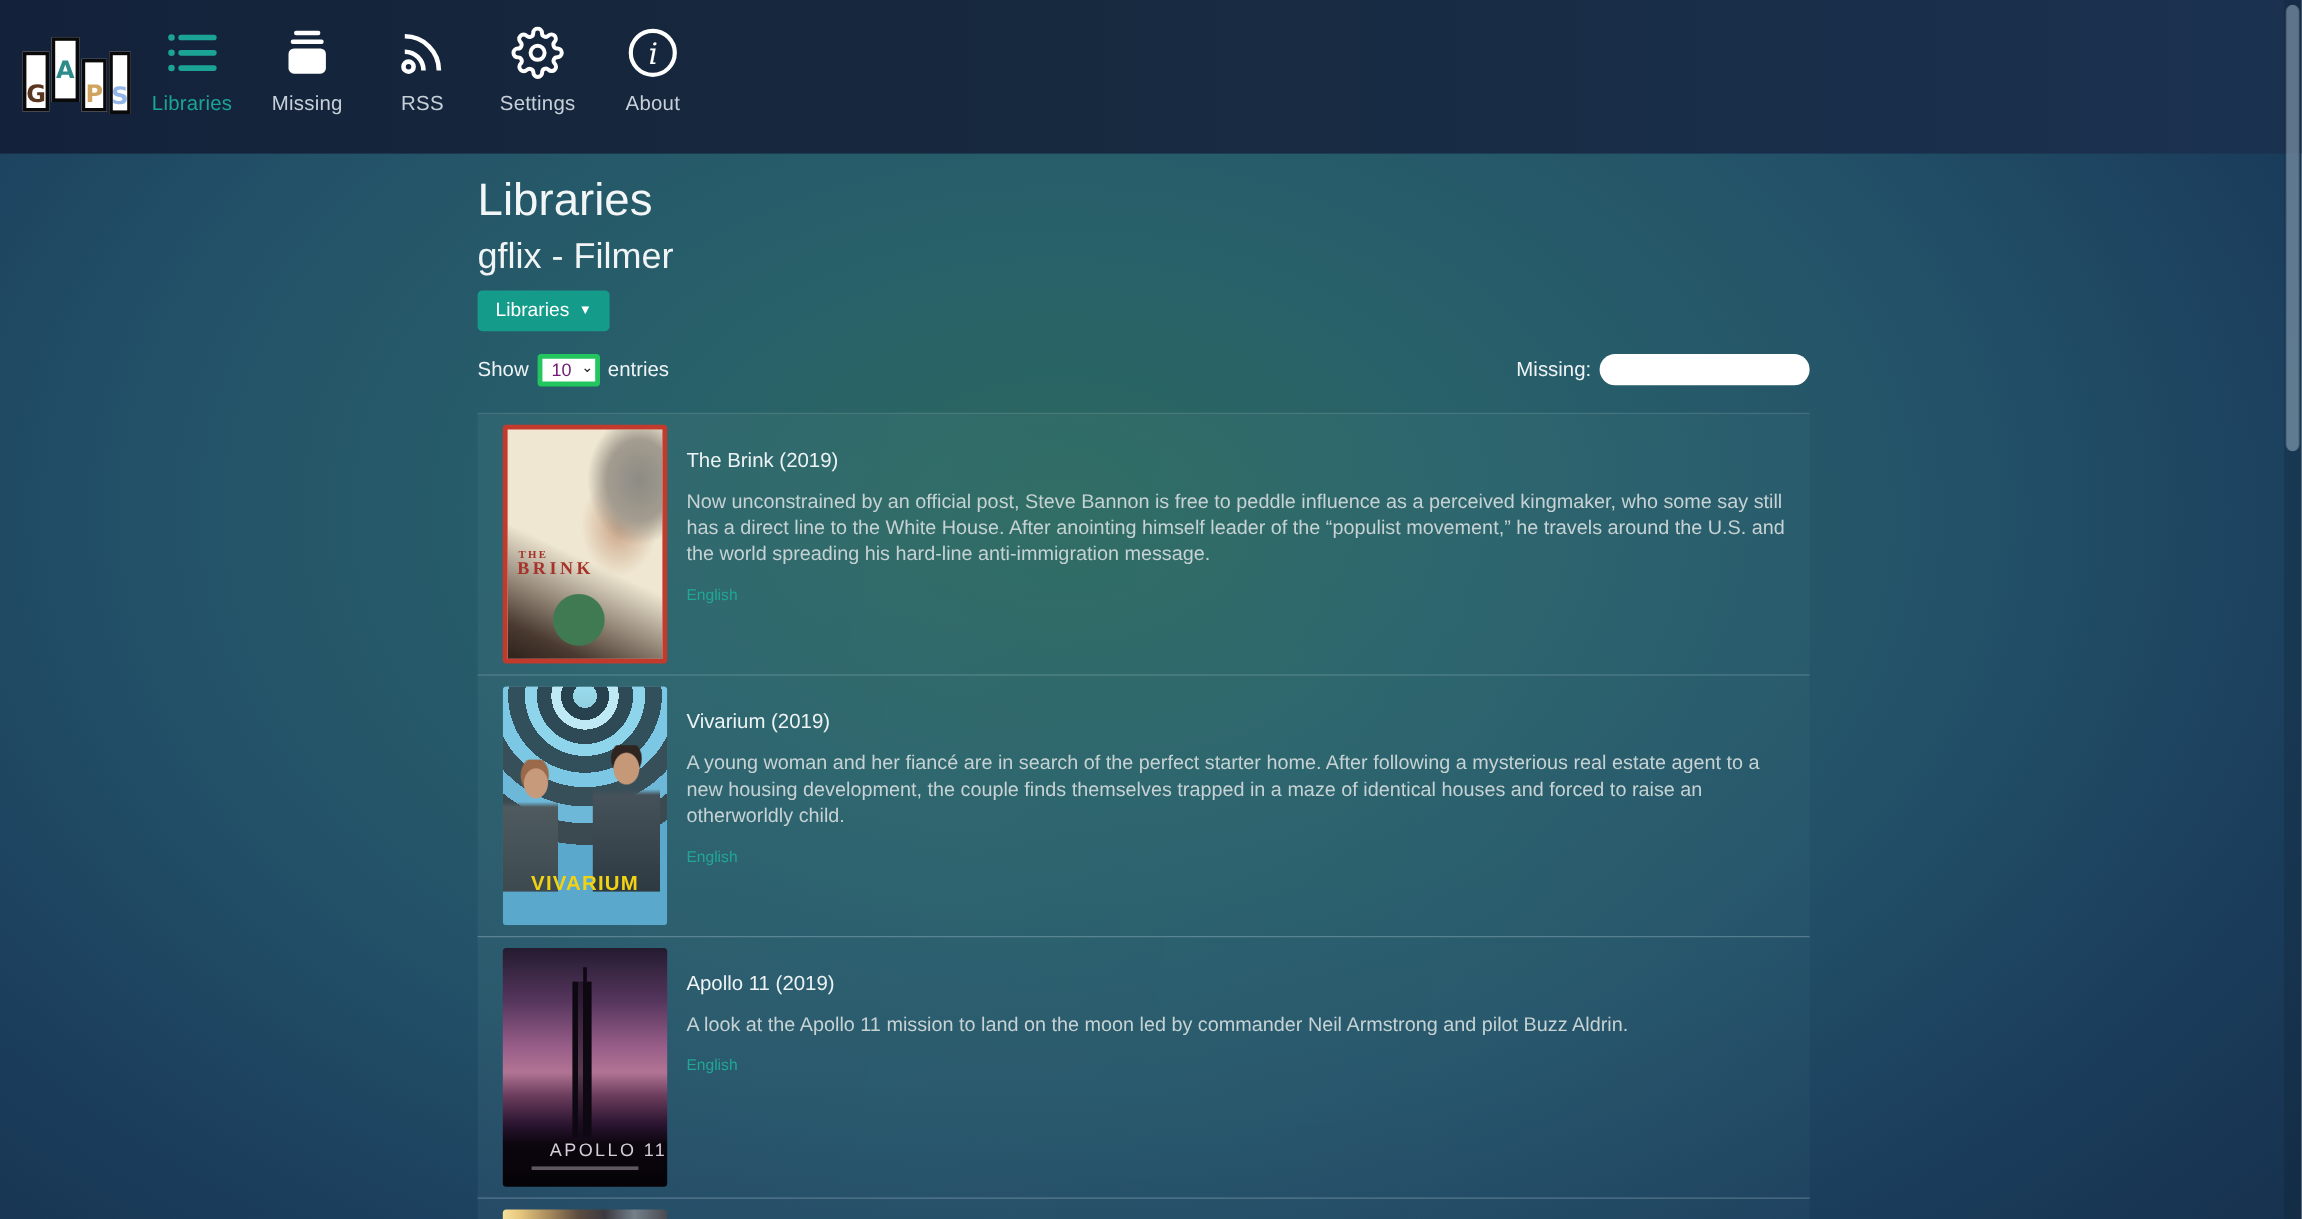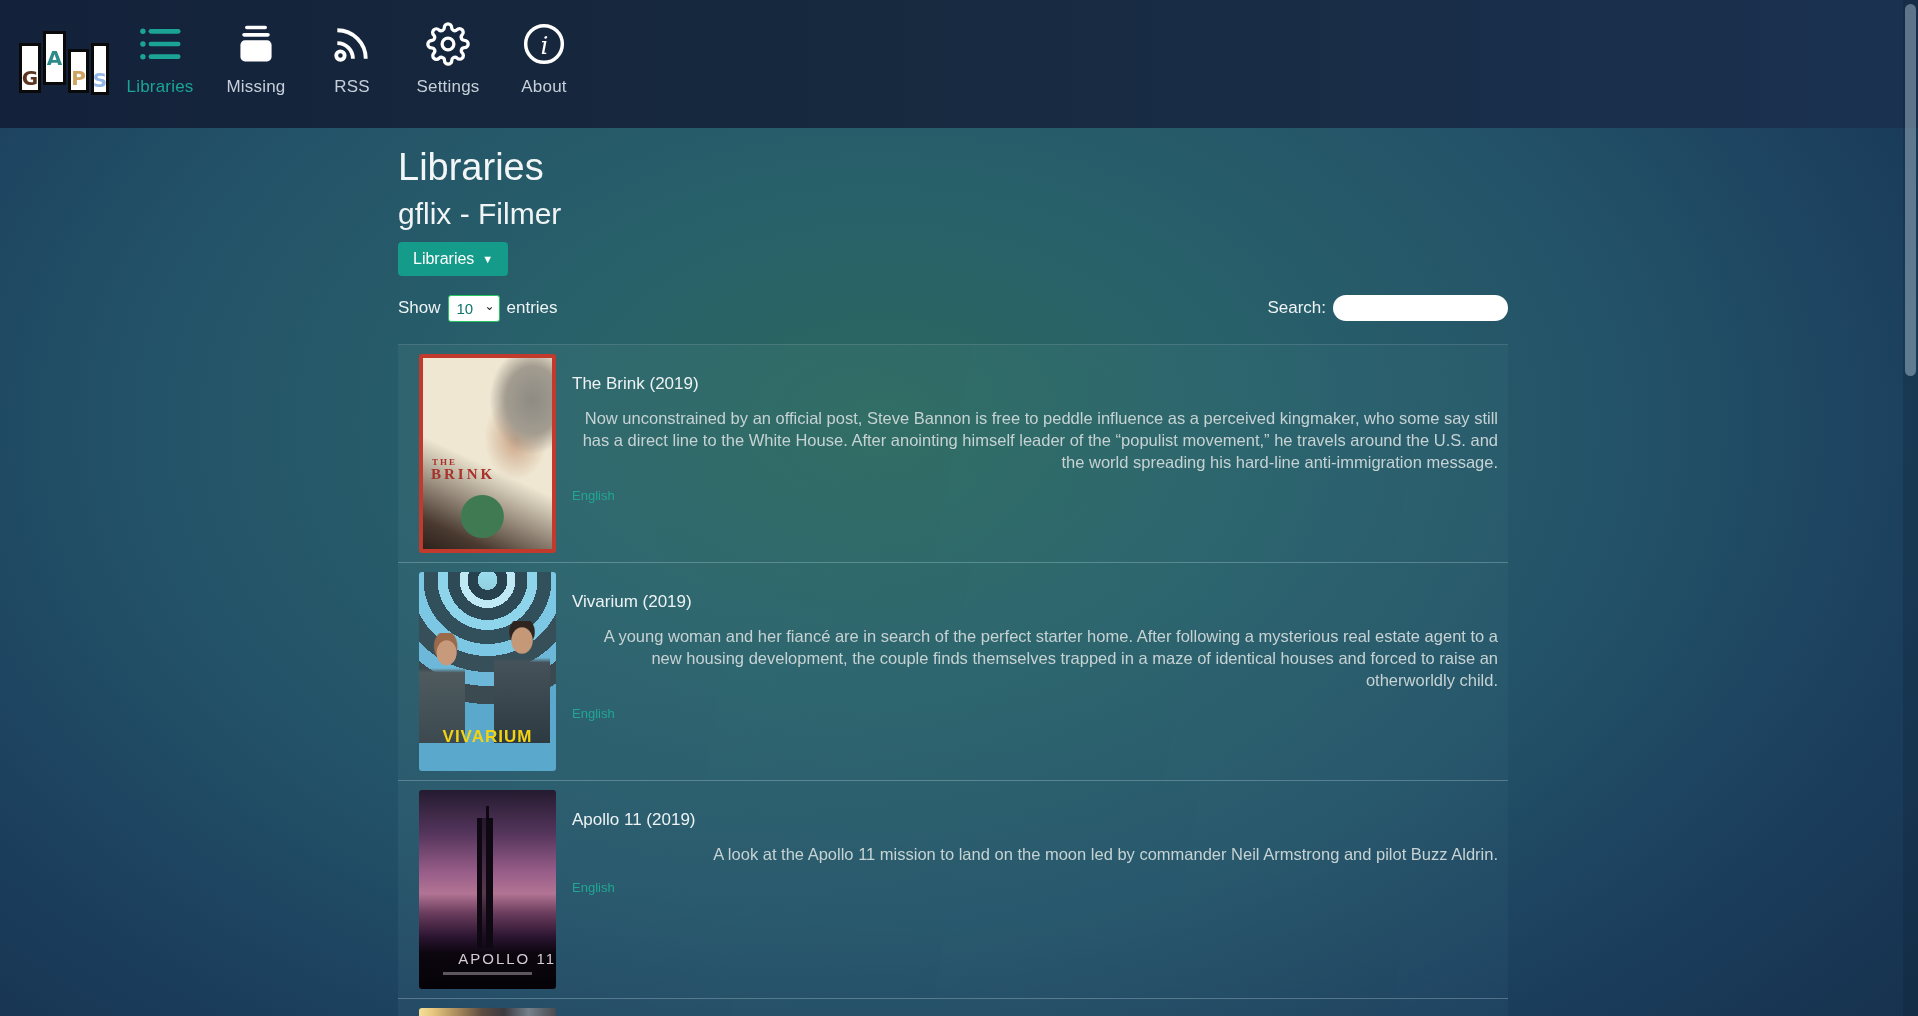--- a/index.html
+++ b/index.html
@@ -48,21 +48,21 @@
     display:inline-flex; align-items:center; gap:8px; cursor:pointer;
   }
   .lib-btn .caret { font-size:11px; line-height:1; }
 
   .controls { margin-top:18px; height:28px; display:flex; justify-content:space-between; font-size:17px; }
   .show-wrap { display:flex; align-items:center; gap:7px; color:#eef3f5; }
   .select-wrap { position:relative; }
   .select-wrap select {
     appearance:none; -webkit-appearance:none;
     width:52px; height:27px; padding:0 18px 0 8px;
-    border:1px solid #22c55e; border-radius:3px; background:#fff; color:#0f766e;
+    border:4px solid #22c55e; border-radius:3px; background:#fff; color:#701a75;
     font-size:15px; font-family:inherit; cursor:pointer;
   }
   .select-wrap .sel-caret {
     position:absolute; right:5px; top:4px; color:#222; font-size:12px; pointer-events:none;
   }
   .search-wrap { display:flex; align-items:center; gap:7px; color:#eef3f5; }
   .search-wrap input {
     width:175px; height:26px; border:none; border-radius:13px; background:#fff;
     padding:0 12px; font-size:14px; font-family:inherit; color:#111;
   }
@@ -70,21 +70,21 @@
   
   .movie-list { margin-top:22px; border-top:1px solid rgba(255,255,255,0.14); }
   .movie-row {
     display:flex; padding:9px 10px;
     background: linear-gradient(100deg, rgba(190,240,220,0.055), rgba(150,220,210,0.035));
     border-bottom:1px solid rgba(210,235,240,0.28);
   }
   .movie-row .poster { flex:0 0 137px; width:137px; height:199px; border-radius:3px; overflow:hidden; position:relative;margin-left:11px; }
   .movie-info { padding:20px 0 0 16px; width:945px; }
   .movie-title { font-size:17px; font-weight:400; color:#edf3f4; }
-  .movie-desc { margin-top:13px; font-size:16.5px; line-height:22px; color:#c6d2d3;text-align:right; }
+  .movie-desc { margin-top:13px; font-size:16.5px; line-height:22px; color:#c6d2d3; }
   .movie-lang { margin-top:15px; font-size:13px; color:#21a794; }
 
   .row-partial { height:24px; overflow:hidden; }
   .row-partial .poster { height:60px; }
 
   
   .poster-brink {
     background:
       radial-gradient(circle 22px at 46% 83%, #3f7a52 0 21px, rgba(0,0,0,0) 22px),
       radial-gradient(ellipse 60px 75px at 85% 22%, #8d8b84 0%, #a39c90 45%, rgba(0,0,0,0) 72%),
@@ -258,21 +258,21 @@
       <span>Show</span>
       <span class="select-wrap">
         <select>
           <option>10</option>
         </select>
         <span class="sel-caret">⌄</span>
       </span>
       <span>entries</span>
     </div>
     <div class="search-wrap">
-      <span>Search:</span>
+      <span>Missing:</span>
       <input type="text" value="" style="">
     </div>
   </div>
 
   <div class="movie-list">
 
     <div class="movie-row">
       <div class="poster poster-brink">
         <span class="pt1">THE</span>
         <span class="pt2">BRINK</span>

